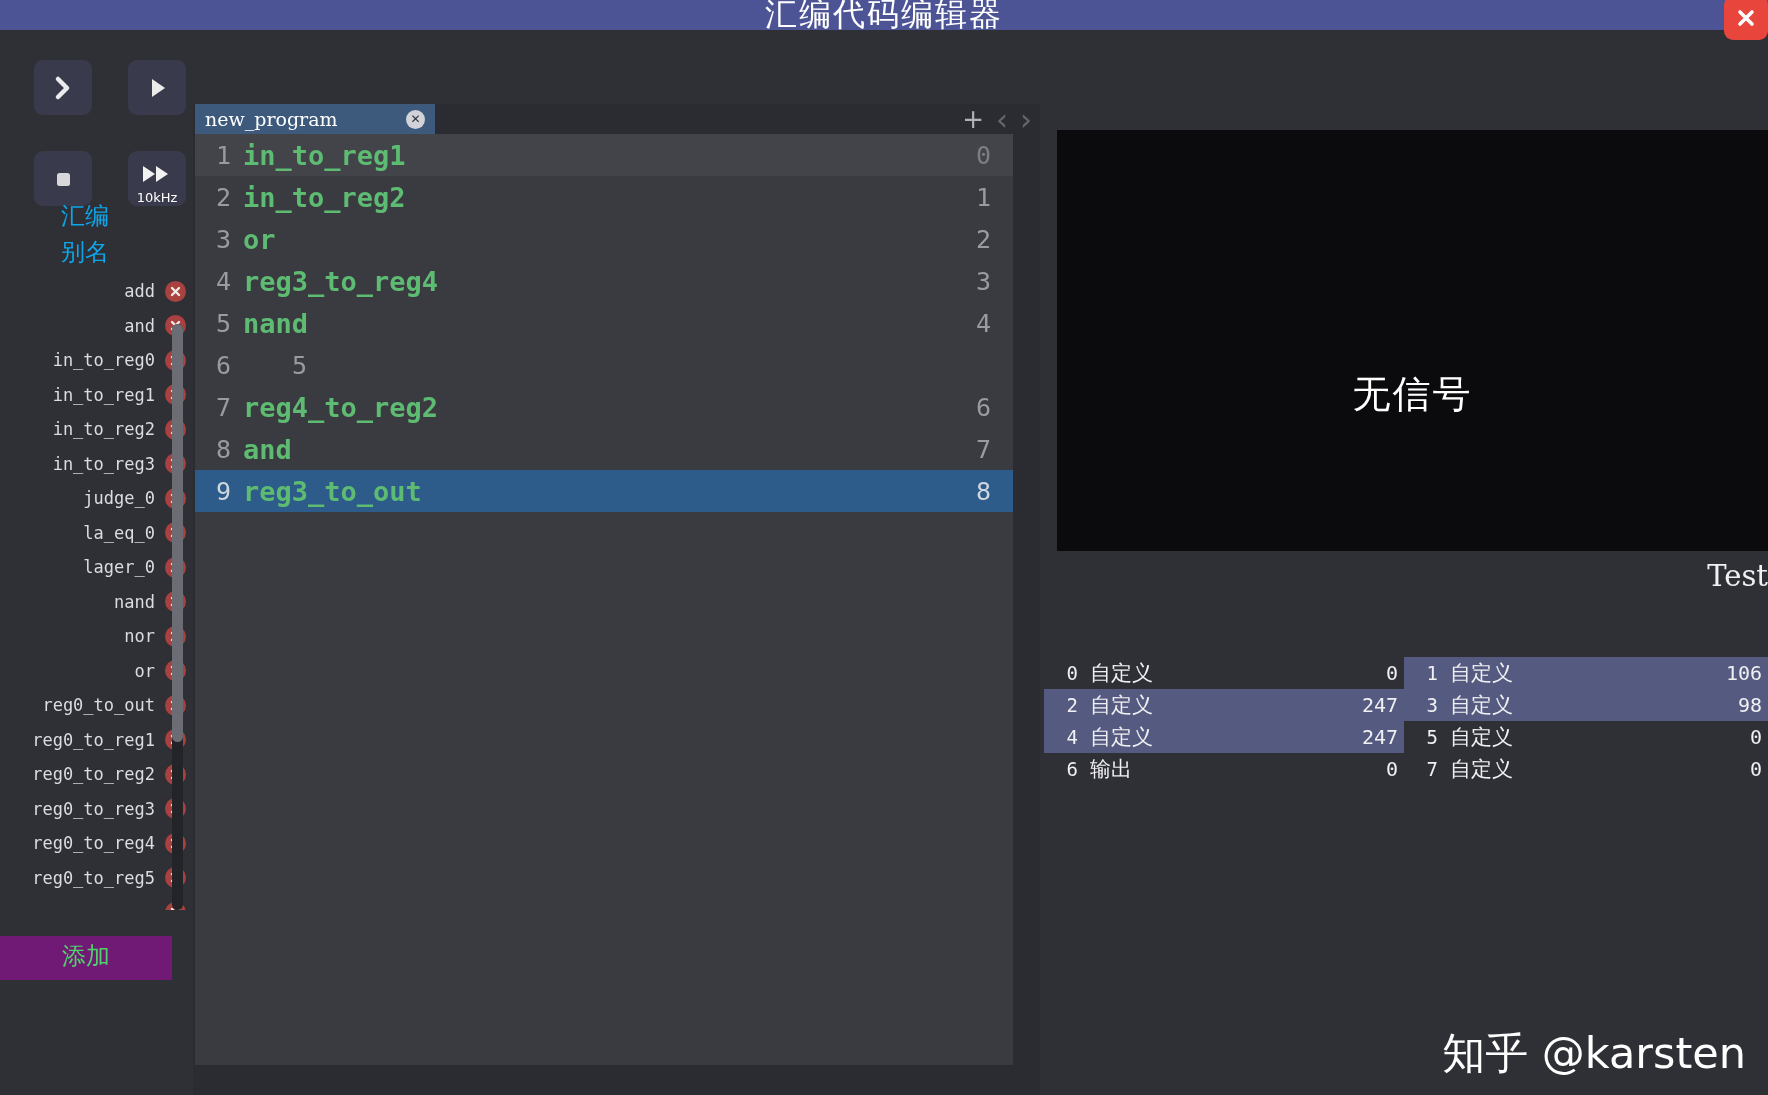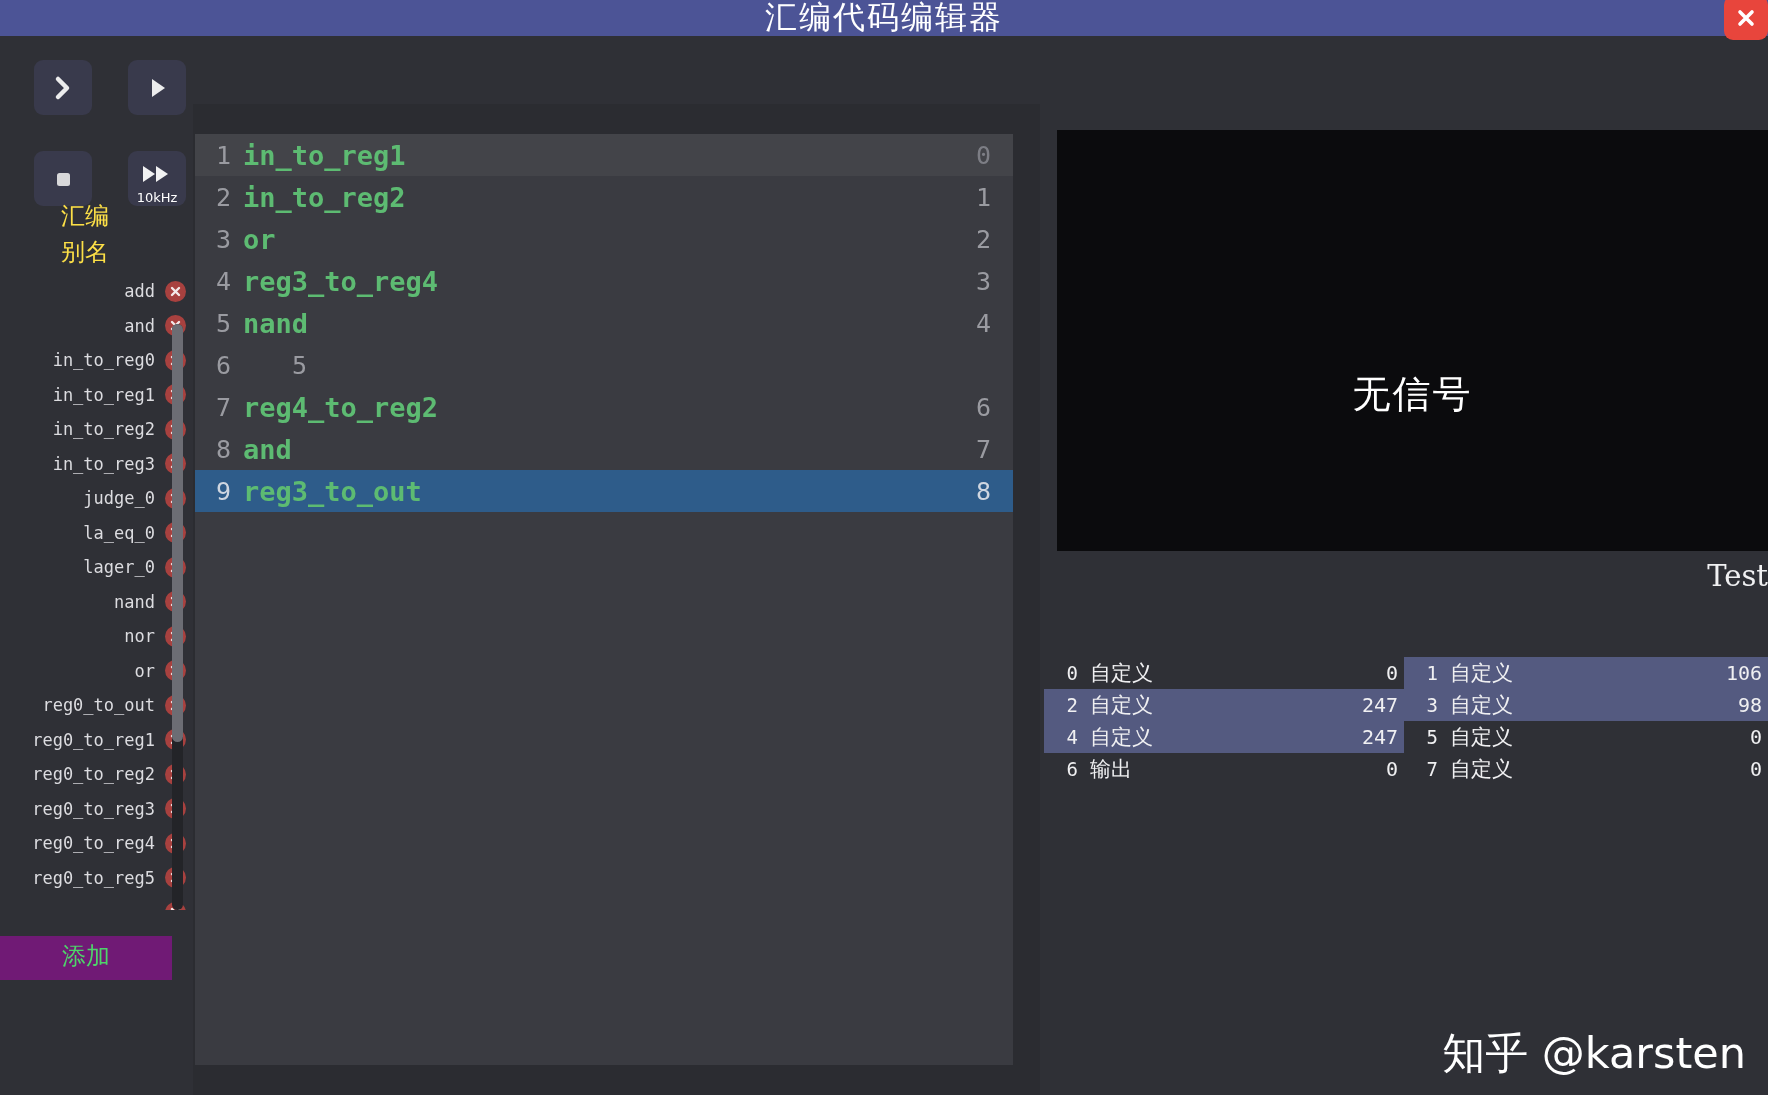--- a/index.html
+++ b/index.html
@@ -13,21 +13,21 @@
     overflow: hidden;
     font-family: "DejaVu Sans", sans-serif;
     color: #e8e8ea;
     position: relative;
   }
 
   
   #titlebar {
     position: absolute;
     left: 0; top: 0;
-    width: 1768px; height: 36px;
+    width: 1768px; height: 30px;
     background: #4c5496;
     display: flex;
     align-items: center;
     justify-content: center;
   }
   #titlebar .title {
     font-size: 32px;
     letter-spacing: 2px;
     color: #ffffff;
     font-family: "DejaVu Sans", sans-serif;
@@ -84,21 +84,21 @@
     font-size: 13px;
     color: #ffffff;
     font-family: "DejaVu Sans", sans-serif;
   }
 
   #alias-head {
     position: absolute;
     left: 0; top: 152px;
     width: 170px;
     text-align: center;
-    color: #fde047;
+    color: #0ea5e9;
     font-size: 24px;
     line-height: 36px;
   }
 
   #alias-scroll {
     position: absolute;
     left: 0; top: 228px;
     width: 187px; height: 636px;
     overflow: hidden;
     padding-left: 7px;
@@ -544,20 +544,31 @@
 
     <div id="alias-track">
       <div id="alias-thumb"></div>
     </div>
 
     <div id="add-btn">添加</div>
   </div>
 
   <div id="editor">
 
+    <div id="tabbar">
+      <div id="tab-new-program">
+        <span class="tab-label">new_program</span>
+        <span class="tab-close">✕</span>
+      </div>
+      <div id="tab-actions">
+        <span class="tabicon" style="font-size:26px">+</span>
+        <span class="tabicon chev" style="font-size:30px">‹</span>
+        <span class="tabicon chev" style="font-size:30px">›</span>
+      </div>
+    </div>
 
     <div id="code-area">
         <div class="code-line current">
           <span class="ln">1</span>
           <span class="ctext">in_to_reg1</span>
           <span class="addr">0</span>
         </div>
         <div class="code-line">
           <span class="ln">2</span>
           <span class="ctext">in_to_reg2</span>

